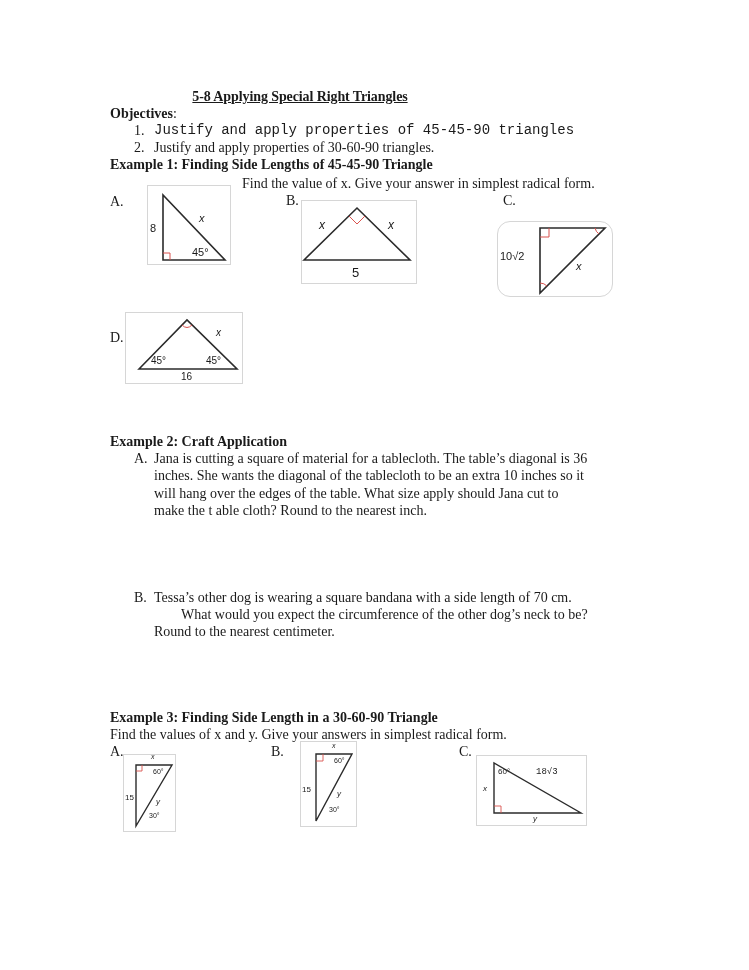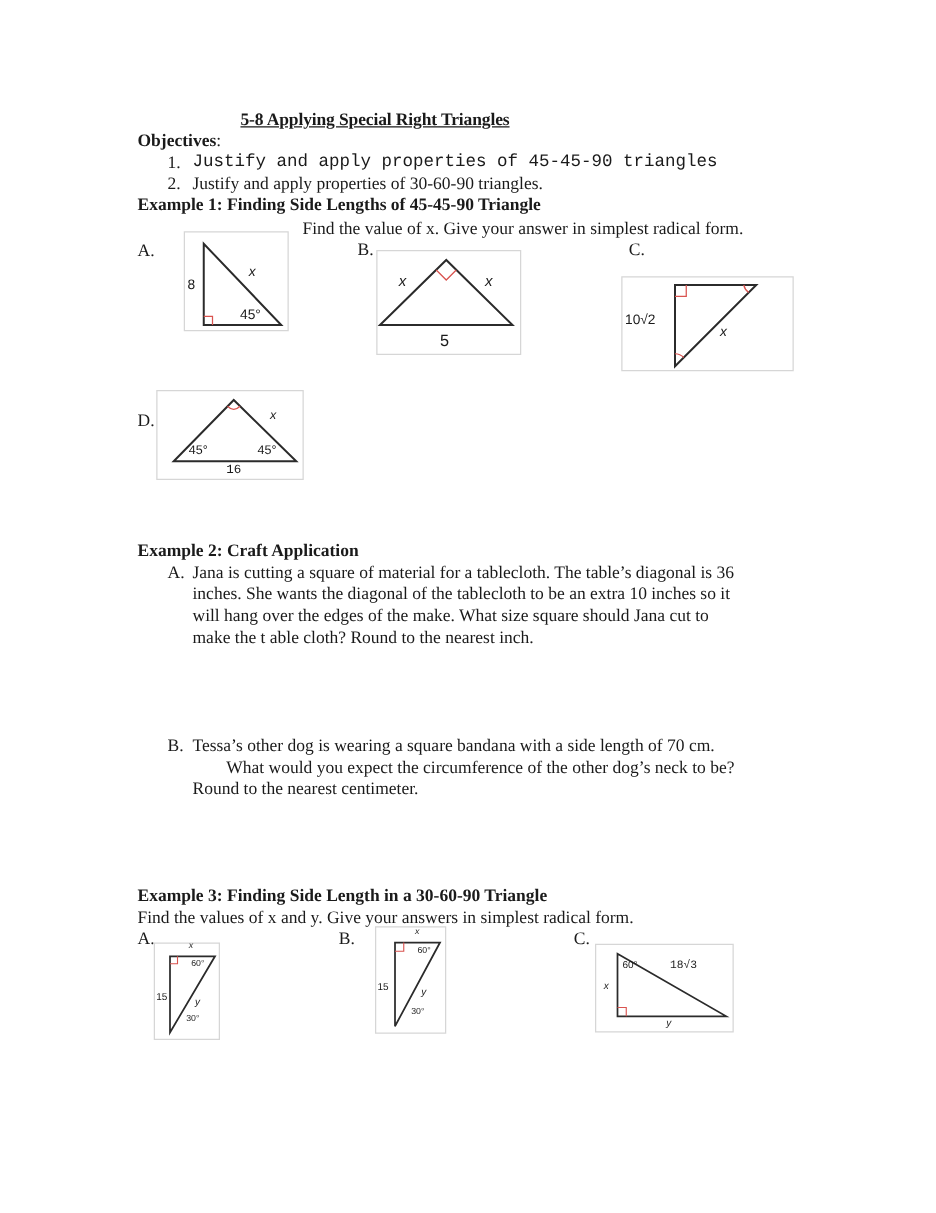--- a/index.html
+++ b/index.html
@@ -50,49 +50,49 @@
 <div class="fig" style="left:301px; top:200px; width:116px; height:84px;">
   <svg width="116" height="84">
     <polygon points="2,59 55,7 108,59" fill="none" stroke="#2b2b2b" stroke-width="1.6"></polygon>
     <polyline points="47,15 55,23 63,15" fill="none" stroke="#d9534f" stroke-width="1"></polyline>
   </svg>
   <span class="abs" style="left:17px; top:17px; font-family:'Liberation Sans',sans-serif; font-size:12px; font-style:italic;">x</span>
   <span class="abs" style="left:86px; top:17px; font-family:'Liberation Sans',sans-serif; font-size:12px; font-style:italic;">x</span>
   <span class="abs" style="left:50px; top:64px; font-family:'Liberation Sans',sans-serif; font-size:13px;">5</span>
 </div>
 
-<div class="fig" style="left:497px; top:221px; width:138px; height:76px;">
+<div class="fig" style="left:497px; top:221px; width:116px; height:76px;border-radius:13px;">
   <svg width="116" height="76">
     <polygon points="42,6 42,71 107,6" fill="none" stroke="#2b2b2b" stroke-width="1.6"></polygon>
     <polyline points="42,15 51,15 51,6" fill="none" stroke="#d9534f" stroke-width="1"></polyline>
     <path d="M 97,6 A 10 10 0 0 0 101,12" fill="none" stroke="#d9534f" stroke-width="1"></path>
     <path d="M 42,61 A 10 10 0 0 1 49,64" fill="none" stroke="#d9534f" stroke-width="1"></path>
   </svg>
   <span class="abs" style="left:2px; top:28px; font-family:'Liberation Sans',sans-serif; font-size:11px;">10√2</span>
   <span class="abs" style="left:78px; top:38px; font-family:'Liberation Sans',sans-serif; font-size:11px; font-style:italic;">x</span>
 </div>
 
 <div class="abs" style="left:110px; top:330px; font-size:14px;">D.</div>
 <div class="fig" style="left:125px; top:312px; width:118px; height:72px;">
   <svg width="118" height="72">
     <polygon points="13,56 61,7 111,56" fill="none" stroke="#2b2b2b" stroke-width="1.6"></polygon>
     <path d="M 56,12 Q 61,17 66,12" fill="none" stroke="#d9534f" stroke-width="1"></path>
   </svg>
   <span class="abs" style="left:90px; top:14px; font-family:'Liberation Sans',sans-serif; font-size:10px; font-style:italic;">x</span>
   <span class="abs" style="left:25px; top:42px; font-family:'Liberation Sans',sans-serif; font-size:10px;">45°</span>
   <span class="abs" style="left:80px; top:42px; font-family:'Liberation Sans',sans-serif; font-size:10px;">45°</span>
-  <span class="abs" style="left:55px; top:58px; font-family:Liberation Mono, monospace; font-size:10px;">16</span>
+  <span class="abs" style="left:55px; top:58px; font-family:Liberation Sans, sans-serif; font-size:10px;">16</span>
 </div>
 
 <div class="abs t b" style="left:110px; top:434px;text-align:center;">Example 2: Craft Application</div>
 
 <div class="abs t" style="left:134px; top:451px;">A.</div>
 <div class="abs t" style="left:154px; top:451px;">Jana is cutting a square of material for a tablecloth. The table’s diagonal is 36</div>
 <div class="abs t" style="left:154px; top:468px;">inches. She wants the diagonal of the tablecloth to be an extra 10 inches so it</div>
-<div class="abs t" style="left:154px; top:486px;">will hang over the edges of the make. What size square should Jana cut to</div>
+<div class="abs t" style="left:154px; top:486px;">will hang over the edges of the table. What size apply should Jana cut to</div>
 <div class="abs t" style="left:154px; top:503px;">make the t able cloth? Round to the nearest inch.</div>
 
 <div class="abs t" style="left:134px; top:590px;">B.</div>
 <div class="abs t" style="left:154px; top:590px;">Tessa’s other dog is wearing a square bandana with a side length of 70 cm.</div>
 <div class="abs t" style="left:154px; top:607px;margin-left:27px;">What would you expect the circumference of the other dog’s neck to be?</div>
 <div class="abs t" style="left:154px; top:624px;">Round to the nearest centimeter.</div>
 
 <div class="abs t b" style="left:110px; top:710px;">Example 3: Finding Side Length in a 30-60-90 Triangle</div>
 <div class="abs t" style="left:110px; top:727px;">Find the values of x and y. Give your answers in simplest radical form.</div>
 

